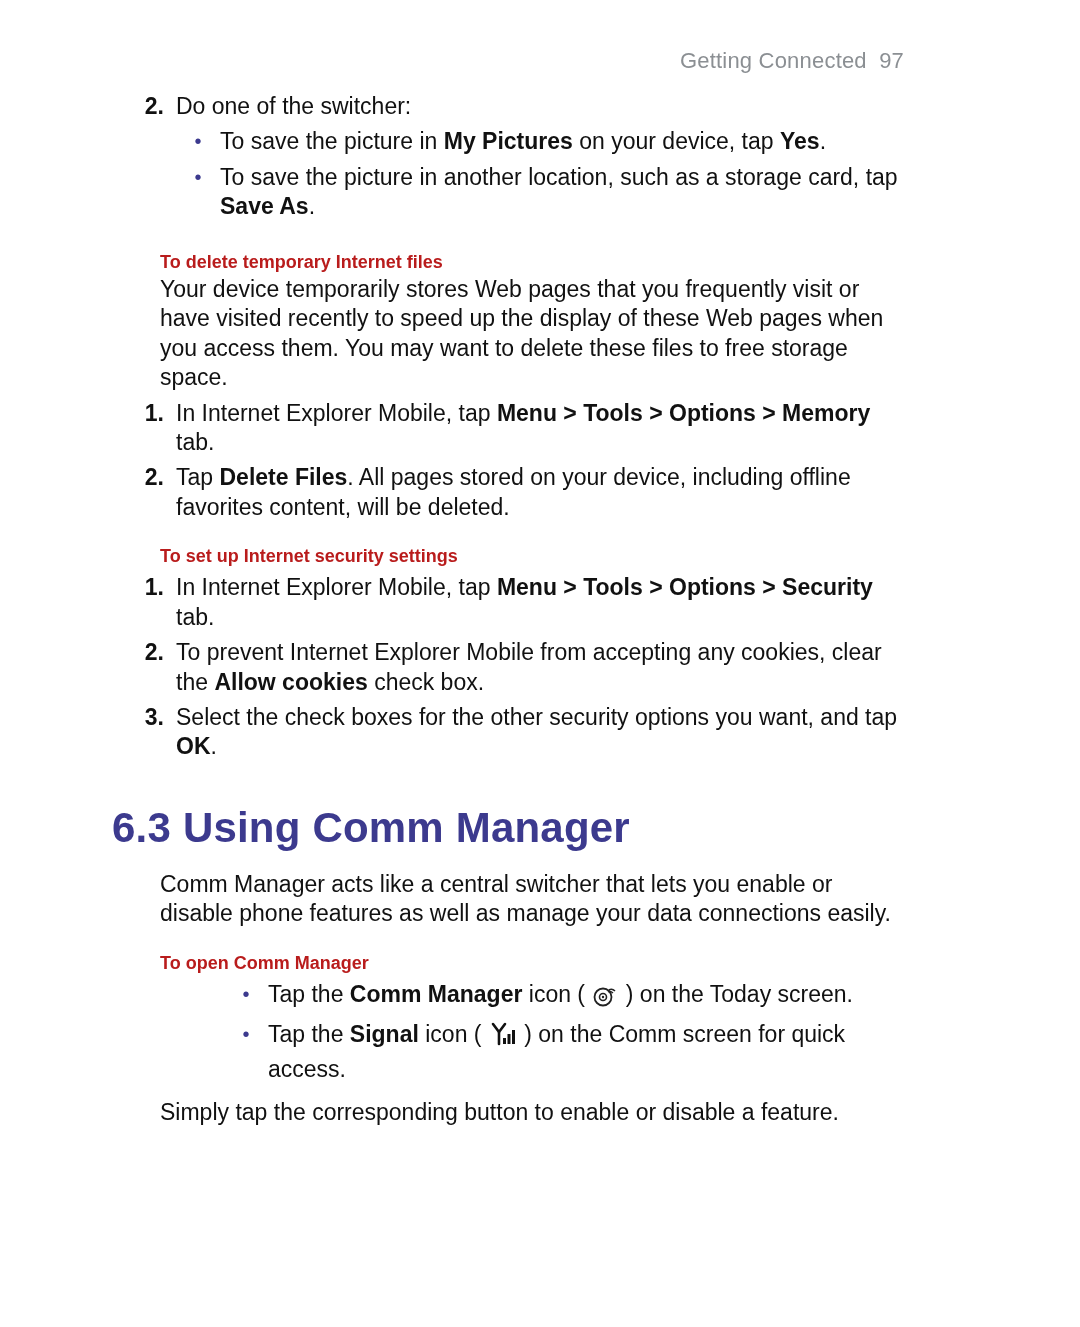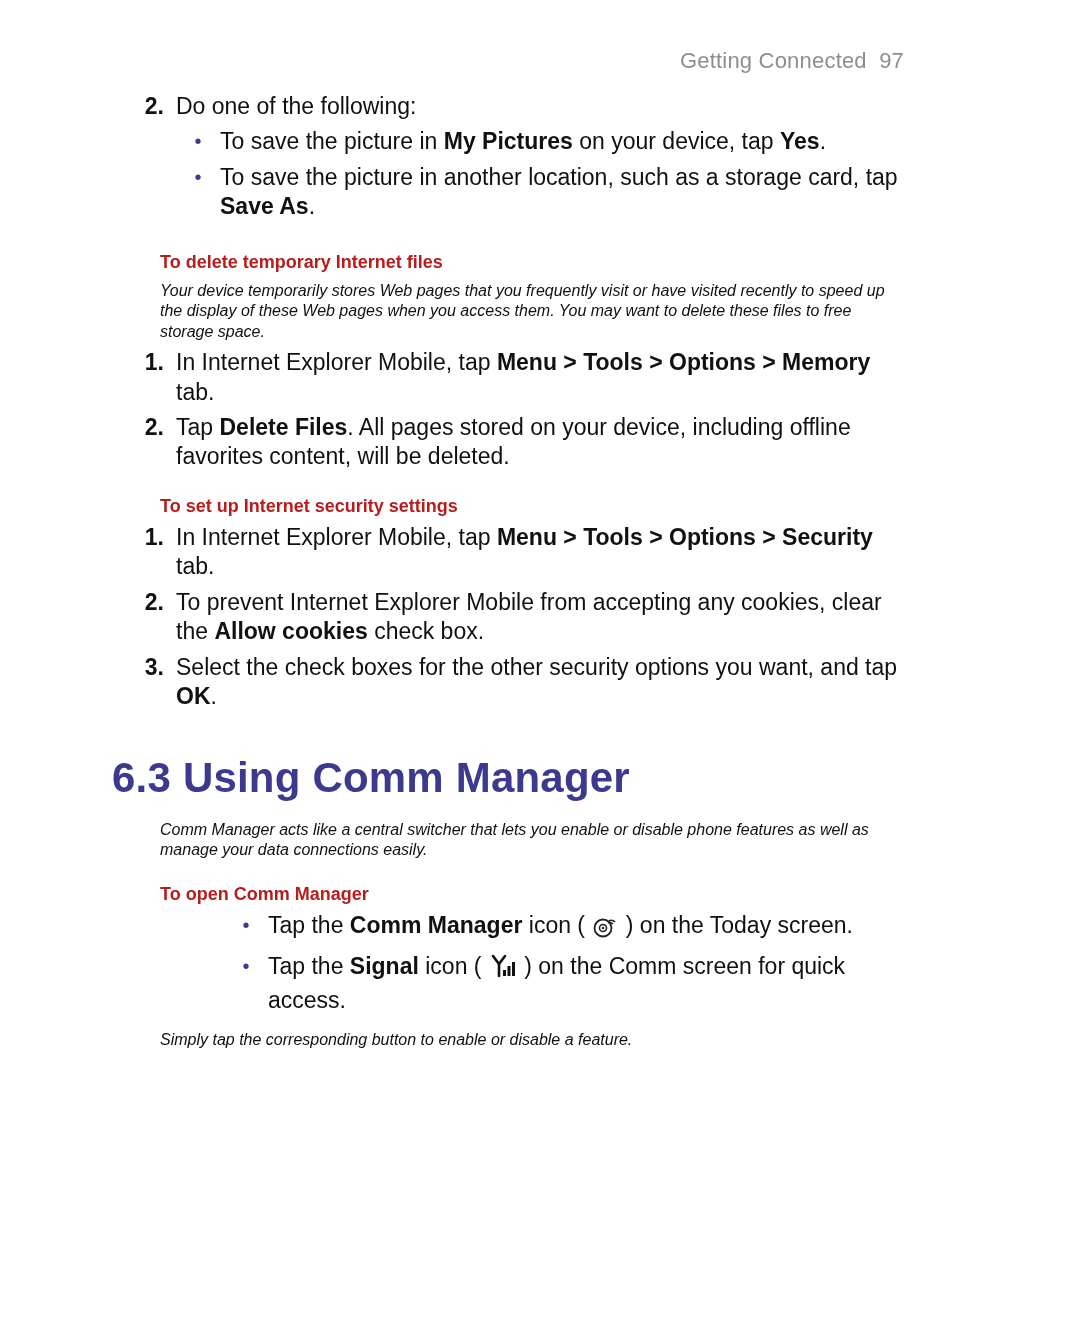--- a/index.html
+++ b/index.html
@@ -69,24 +69,23 @@
   .subhead {
     color: #b91c1c;
     font-weight: 700;
     font-size: 18px;
     margin-top: 24px;
     margin-bottom: 2px;
     padding-left: 48px;
   }
   .para {
     padding-left: 48px;
-    font-size: 16px;
+    font-size: 23px;
     line-height: 1.28;
-    margin: 8px 0 6px 0;
-    font-style: italic;
+    margin: 2px 0 6px 0;
   }
   h2.section {
     color: #3c3a8e;
     font-weight: 700;
     font-size: 42px;
     margin: 42px 0 18px 0;
     letter-spacing: 0.2px;
     padding-left: 0;
   }
   b { font-weight: 700; }
@@ -103,21 +102,21 @@
 
   <div class="running-head">
     <span>Getting Connected</span>
     <span class="page-num">97</span>
   </div>
 
   <div class="ol body-text">
     <div class="ol-item">
       <div class="ol-num">2.</div>
       <div class="ol-body">
-        <div>Do one of the following:</div>
+        <div>Do one of the switcher:</div>
         <ul class="bullets">
           <li>
             <span class="dot">•</span>
             <span class="txt">
               <span>To save the picture in </span><b>My Pictures</b><span> on your device, tap </span><b>Yes</b><span>.</span>
             </span>
           </li>
           <li>
             <span class="dot">•</span>
             <span class="txt">

